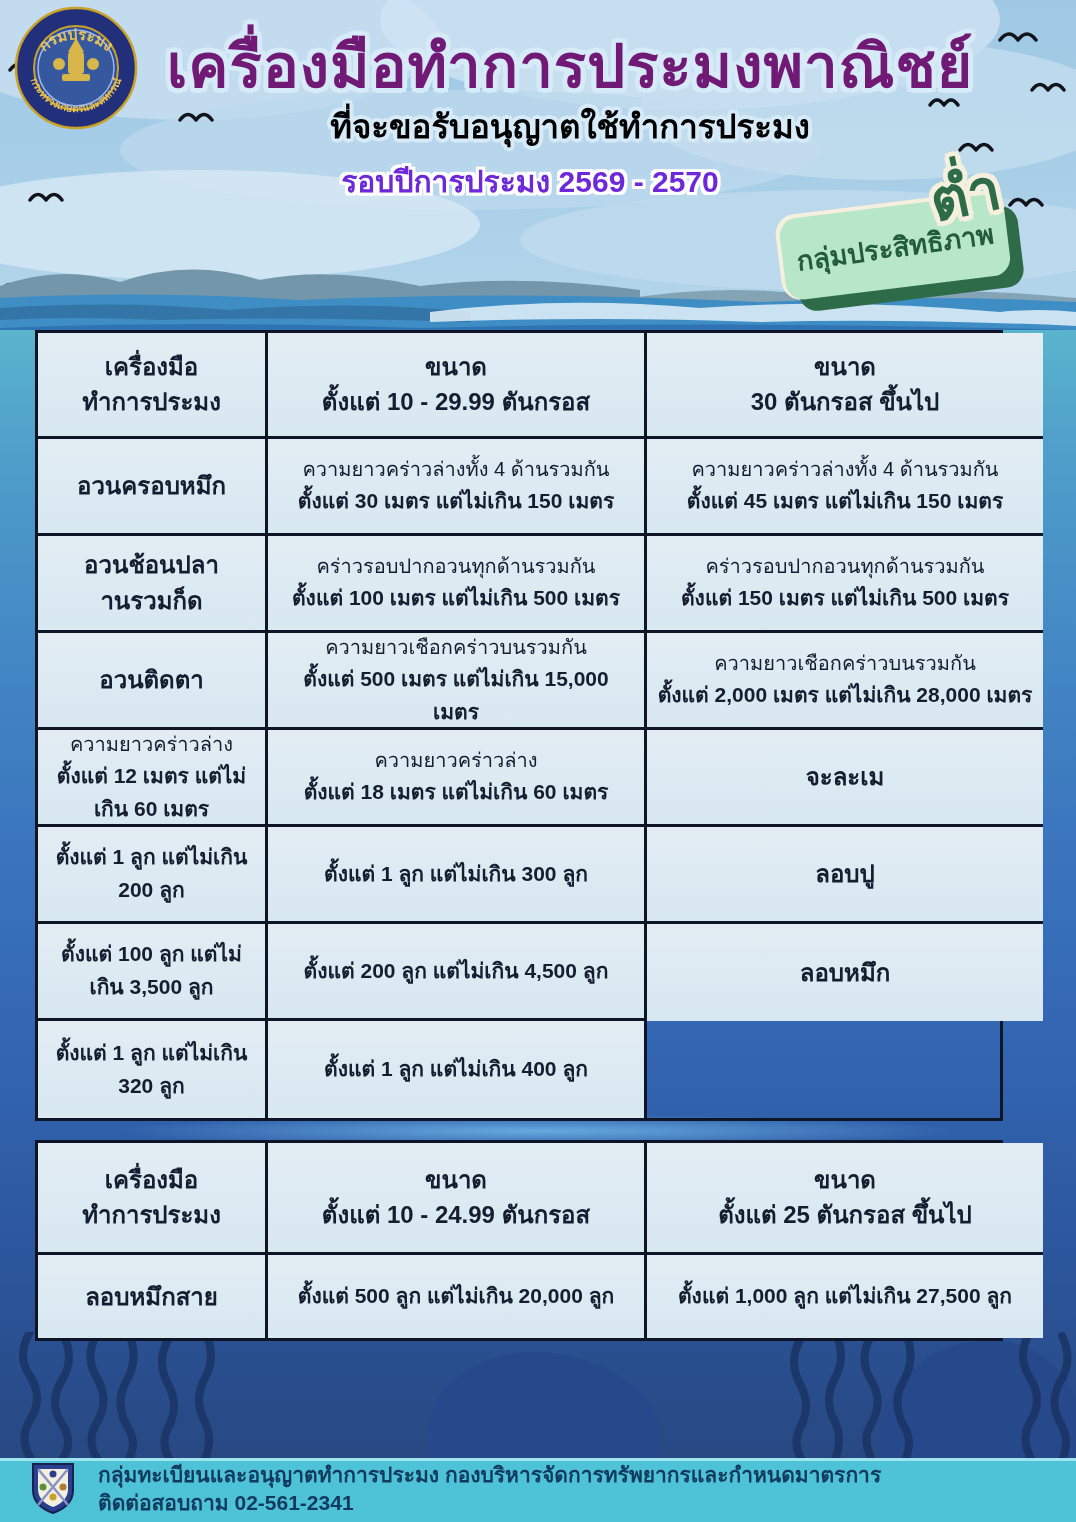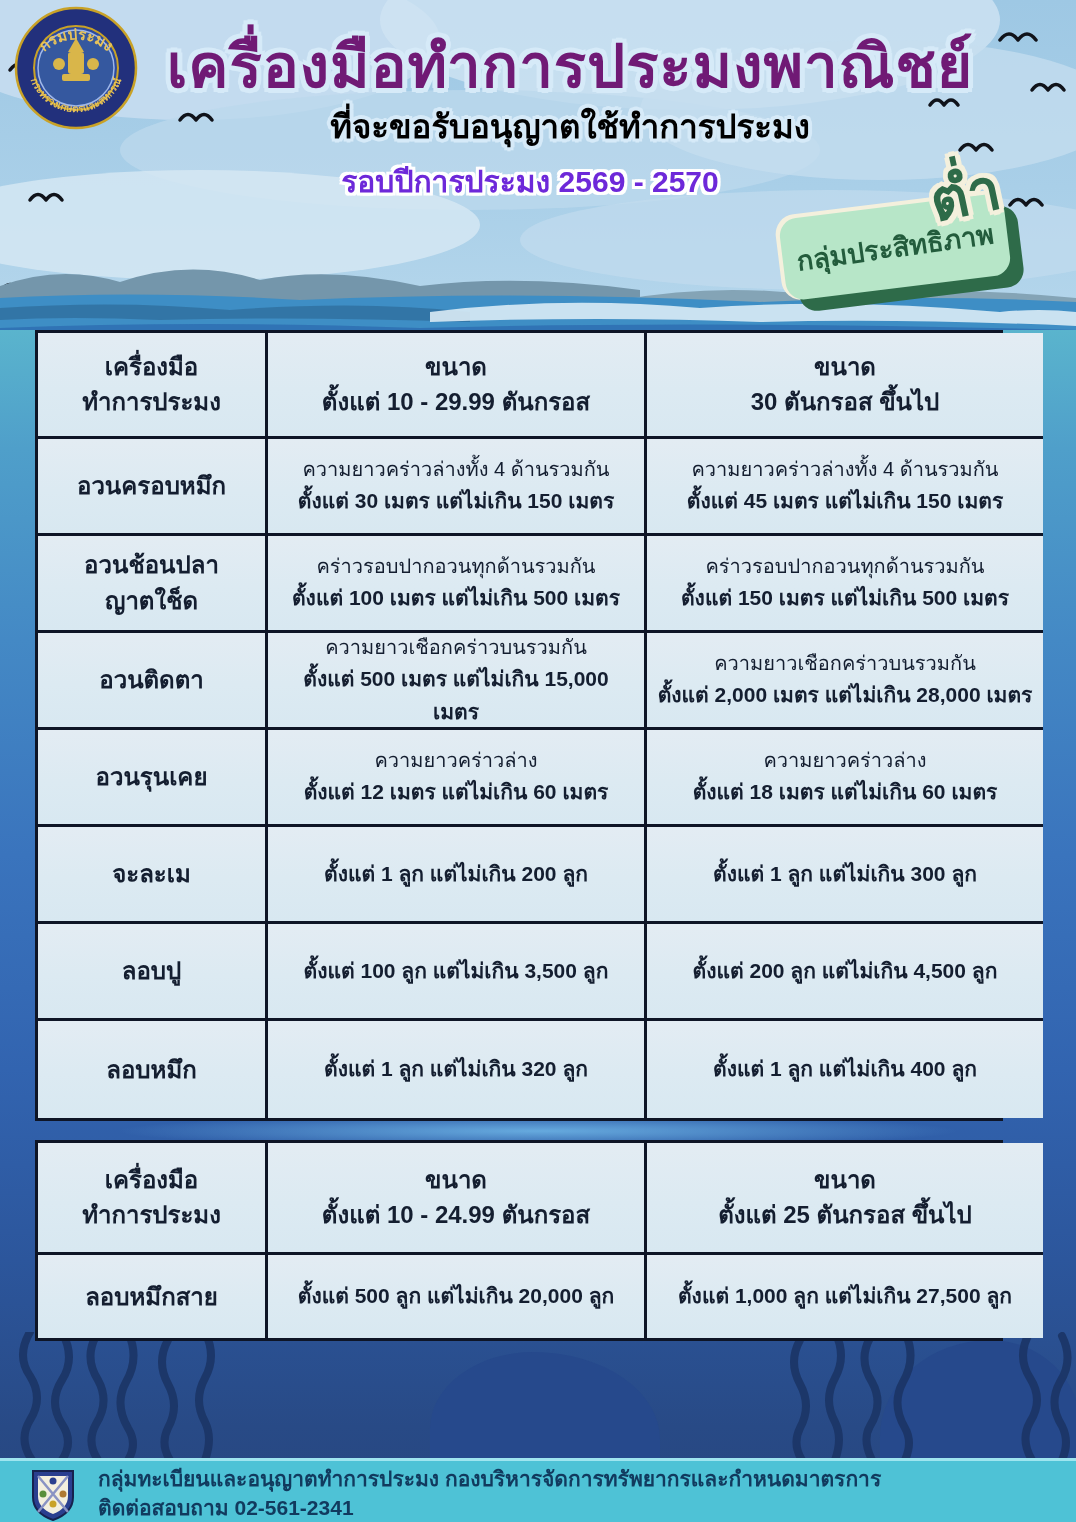--- a/index.html
+++ b/index.html
@@ -64,21 +64,21 @@
   .dcell { height:97px; }
   .tbl-2 .dcell { height:83px; }
   .h-line { font-size:24px; font-weight:bold; line-height:1.45; white-space:pre-line; }
   .gear { font-size:24px; font-weight:bold; white-space:pre-line; line-height:1.5; }
   .l1 { font-size:20px; line-height:1.55; }
   .l2 { font-size:21px; font-weight:bold; line-height:1.55; }
   .l1:empty,.l2:empty { display:none; }
   
   .footer { position:absolute; left:0; top:1458px; width:1076px; height:64px;
     background:#4ec2d6; border-top:3px solid #9fe5ef;
-    display:flex; align-items:flex-end; }
+    display:flex; align-items:flex-start; }
   .footer-shield { width:46px; height:54px; margin-left:30px; flex:0 0 auto; }
   .footer-text { margin-left:22px; color:#113a5e; }
   .footer-line1 { font-size:21px; font-weight:bold; line-height:1.35; }
   .footer-line2 { font-size:21px; font-weight:bold; line-height:1.35; }
 </style>
 </head>
 <body>
 
 <div class="sky"></div>
 <div class="cloud c1"></div>
@@ -186,21 +186,21 @@
     <div class="l1">ความยาวคร่าวล่างทั้ง 4 ด้านรวมกัน</div>
     <div class="l2">ตั้งแต่ 30 เมตร แต่ไม่เกิน 150 เมตร</div>
   </div>
   <div class="cell dcell">
     <div class="l1">ความยาวคร่าวล่างทั้ง 4 ด้านรวมกัน</div>
     <div class="l2">ตั้งแต่ 45 เมตร แต่ไม่เกิน 150 เมตร</div>
   </div>
 
   <div class="cell dcell">
       <div class="gear">อวนช้อนปลา
-ญาตใช็ด</div>
+านรวมก็ด</div>
     </div>
   <div class="cell dcell">
     <div class="l1">คร่าวรอบปากอวนทุกด้านรวมกัน</div>
     <div class="l2">ตั้งแต่ 100 เมตร แต่ไม่เกิน 500 เมตร</div>
   </div>
   <div class="cell dcell">
     <div class="l1">คร่าวรอบปากอวนทุกด้านรวมกัน</div>
     <div class="l2">ตั้งแต่ 150 เมตร แต่ไม่เกิน 500 เมตร</div>
   </div>
 
@@ -209,23 +209,20 @@
     </div>
   <div class="cell dcell">
     <div class="l1">ความยาวเชือกคร่าวบนรวมกัน</div>
     <div class="l2">ตั้งแต่ 500 เมตร แต่ไม่เกิน 15,000 เมตร</div>
   </div>
   <div class="cell dcell">
     <div class="l1">ความยาวเชือกคร่าวบนรวมกัน</div>
     <div class="l2">ตั้งแต่ 2,000 เมตร แต่ไม่เกิน 28,000 เมตร</div>
   </div>
 
-  <div class="cell dcell">
-      <div class="gear">อวนรุนเคย</div>
-    </div>
   <div class="cell dcell">
     <div class="l1">ความยาวคร่าวล่าง</div>
     <div class="l2">ตั้งแต่ 12 เมตร แต่ไม่เกิน 60 เมตร</div>
   </div>
   <div class="cell dcell">
     <div class="l1">ความยาวคร่าวล่าง</div>
     <div class="l2">ตั้งแต่ 18 เมตร แต่ไม่เกิน 60 เมตร</div>
   </div>
 
   <div class="cell dcell">

